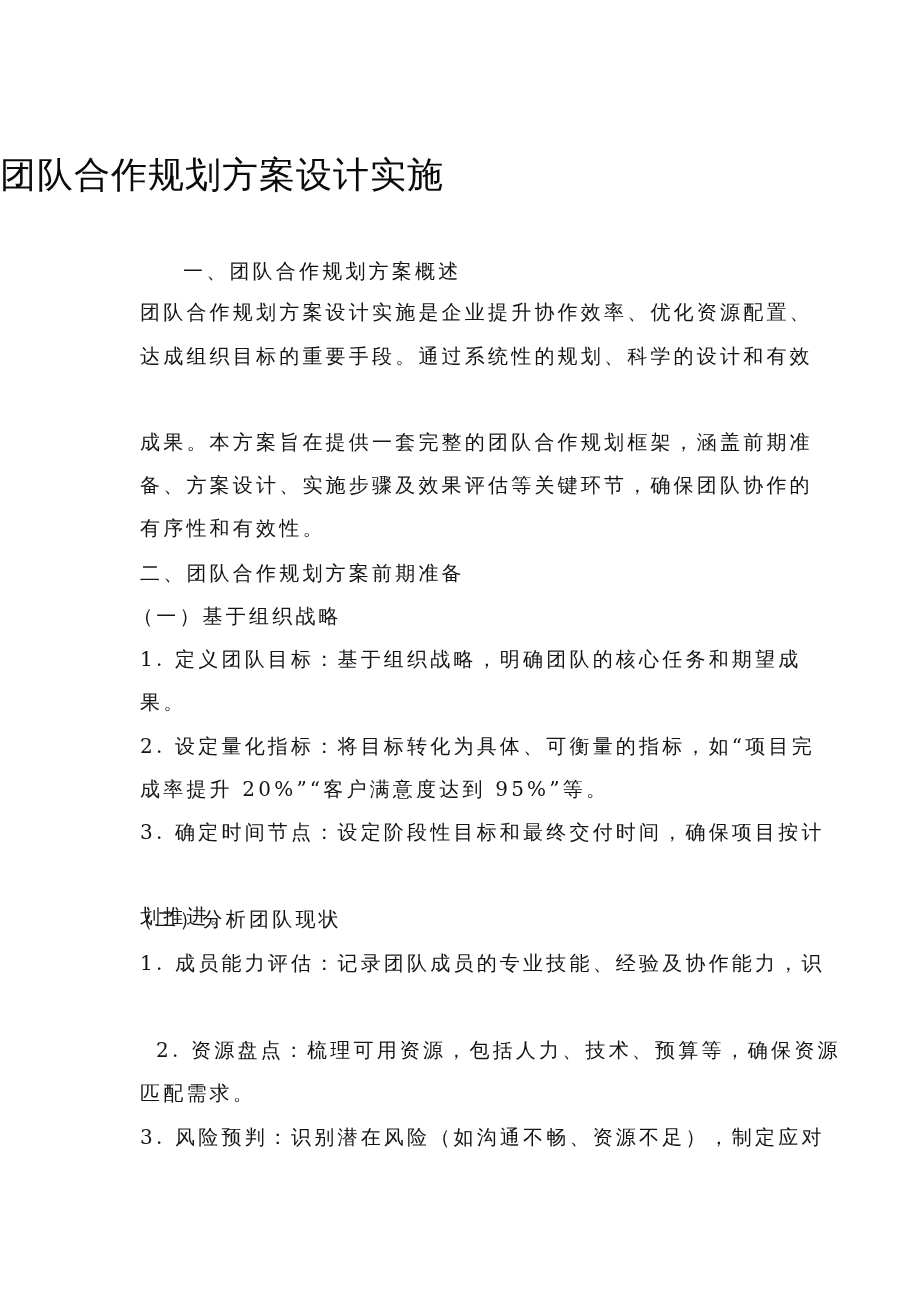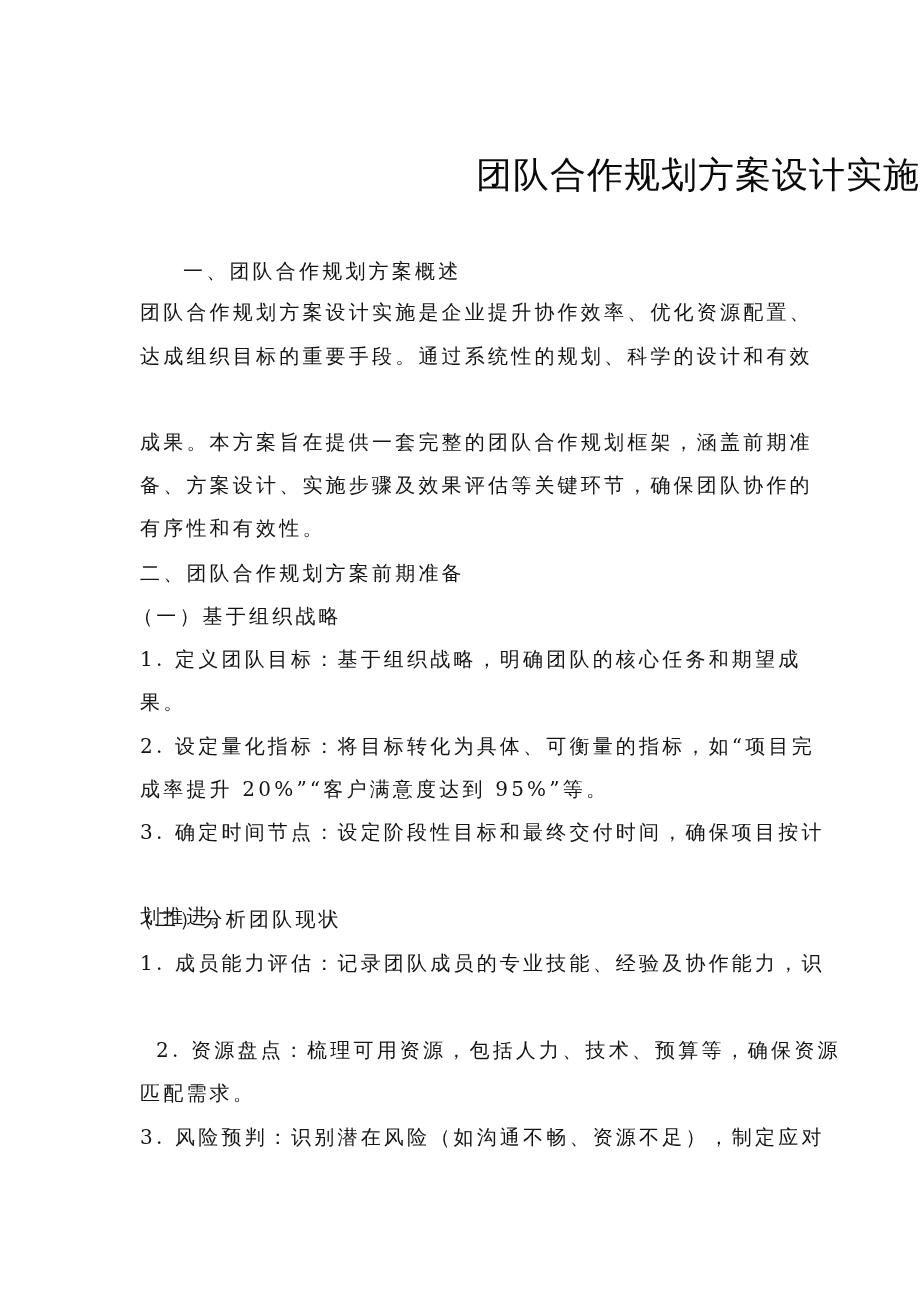--- a/index.html
+++ b/index.html
@@ -21,21 +21,21 @@
       top: 0;
       width: 920px;
       height: 1302px;
       background: #ffffff;
     }
     .doc-title {
       position: absolute;
       left: 0;
       width: 920px;
       top: 148px;
-      text-align: right;
+      text-align: left;
       font-family: "DejaVu Sans", "Liberation Sans", sans-serif;
       font-size: 36px;
       line-height: 54px;
       letter-spacing: 1px;
       color: #0a0a0a;
       margin: 0;
       font-weight: normal;
     }
     .line {
       position: absolute;

